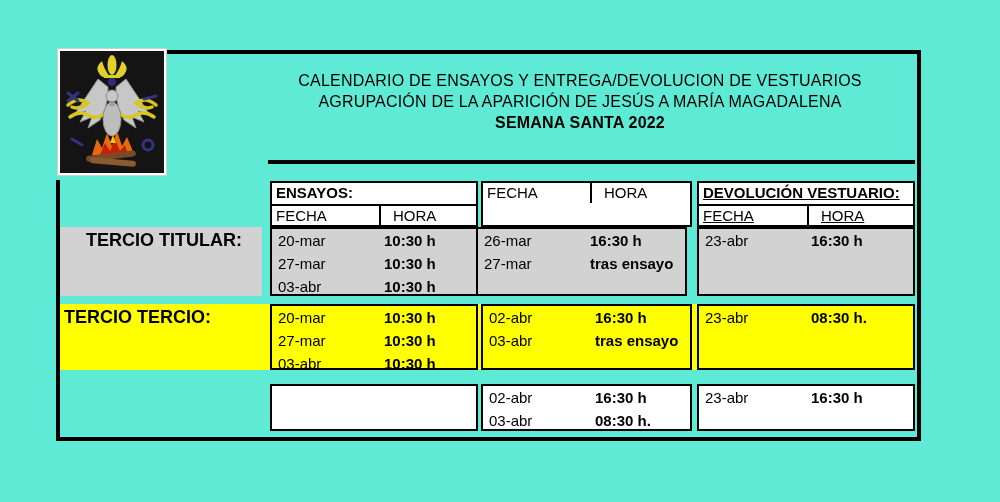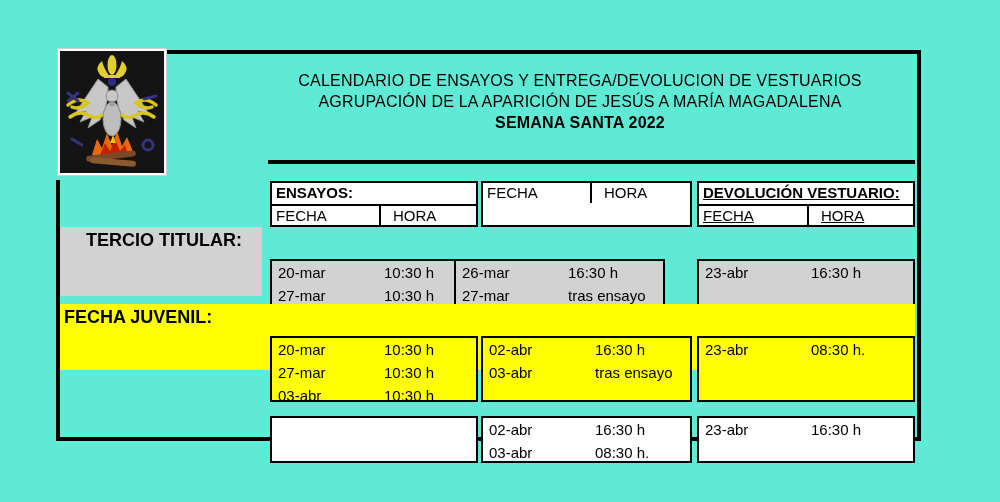--- a/index.html
+++ b/index.html
@@ -29,24 +29,24 @@
 
   
   .band{position:absolute;}
 
   
   .rowlabel{position:absolute;left:60px;width:204px;font-weight:bold;font-size:18px;
             padding:3px 0 0 4px;white-space:nowrap;box-sizing:border-box;}
 
   
   .cellbox{position:absolute;border:2px solid #000;box-sizing:border-box;
-           font-size:15px;padding-top:3px;margin-top:32px;}
+           font-size:15px;padding-top:3px;}
   .dline{position:relative;height:23px;white-space:nowrap;}
   .df{position:absolute;left:6px;top:0;}
-  .dh{position:absolute;left:112px;top:0;}
+  .dh{position:absolute;left:112px;top:0;font-weight:bold;}
 </style>
 </head>
 <body>
 
 <div class="page">
 
   <div class="bar" style="left:165px;top:50px;width:756px;height:4px;"></div>
   <div class="bar" style="left:917px;top:50px;width:4px;height:391px;"></div>
   <div class="bar" style="left:56px;top:180px;width:4px;height:261px;"></div>
   <div class="bar" style="left:56px;top:437px;width:865px;height:4px;"></div>
@@ -137,39 +137,39 @@
     </div>
     <div class="dline">
       <span class="df">27-mar</span>
       <span class="dh">10:30 h</span>
     </div>
     <div class="dline">
       <span class="df">03-abr</span>
       <span class="dh">10:30 h</span>
     </div>
   </div>
-  <div class="cellbox" style="left: 454px; top: 227px; width: 211px; height: 69px; background: rgb(210, 210, 210);">
+  <div class="cellbox" style="left: 476px; top: 227px; width: 211px; height: 69px; background: rgb(210, 210, 210);">
     <div class="dline">
       <span class="df">26-mar</span>
       <span class="dh">16:30 h</span>
     </div>
     <div class="dline">
       <span class="df">27-mar</span>
       <span class="dh">tras ensayo</span>
     </div>
   </div>
   <div class="cellbox" style="left: 697px; top: 227px; width: 218px; height: 69px; background: rgb(210, 210, 210);">
     <div class="dline">
       <span class="df">23-abr</span>
       <span class="dh">16:30 h</span>
     </div>
   </div>
 
   <div class="band" style="left: 60px; top: 304px; width: 855px; height: 66px; background: rgb(255, 255, 0);"></div>
-  <div class="rowlabel" style="top:304px;">FECHA JUVENIL:</div>
+  <div class="rowlabel" style="top:304px;">TERCIO TERCIO:</div>
 
   <div class="cellbox" style="left: 270px; top: 304px; width: 208px; height: 66px; background: rgb(255, 255, 0);">
     <div class="dline">
       <span class="df">20-mar</span>
       <span class="dh">10:30 h</span>
     </div>
     <div class="dline">
       <span class="df">27-mar</span>
       <span class="dh">10:30 h</span>
     </div>

